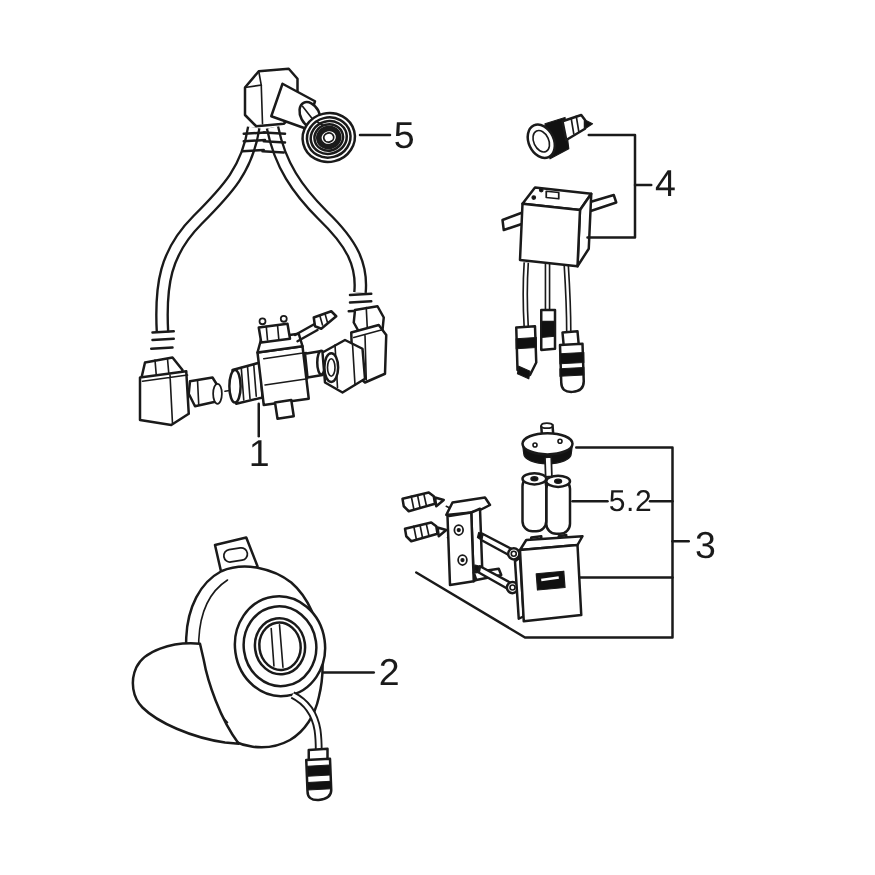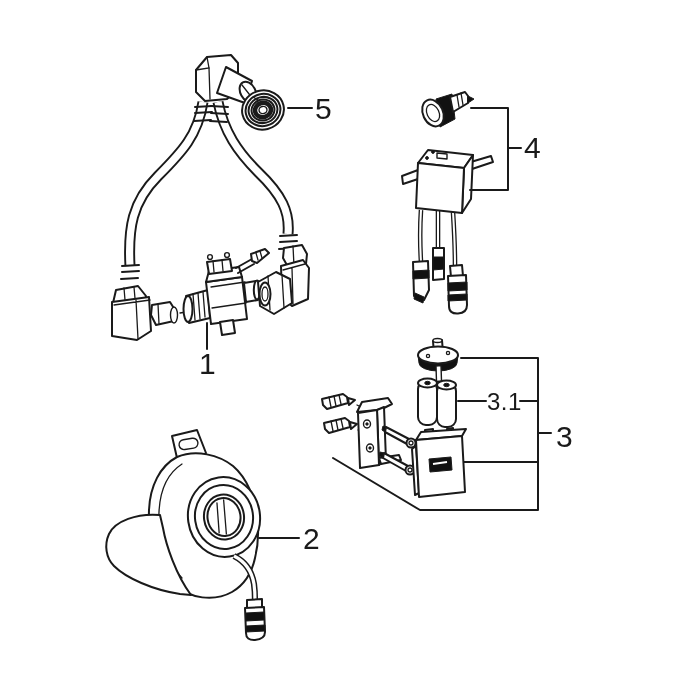--- a/index.html
+++ b/index.html
@@ -287,16 +287,16 @@
         <path class="fd" d="M246,613 L264,612 L264,620 L246,621 Z"></path>
         <path class="fd" d="M246,626 L265,625 L265,631 L246,632 Z"></path>
       </g>
       <path class="ln" d="M259,538 L299,538"></path>
     </g>
   </svg>
 
   <span class="lbl" style="left:199px;top:349px">1</span>
   <span class="lbl" style="left:303px;top:524px">2</span>
   <span class="lbl" style="left:556px;top:422px">3</span>
-  <span class="lbl lbl-sm" style="left:487px;top:390px">3.1</span>
+  <span class="lbl lbl-sm" style="left:487px;top:390px">5.2</span>
   <span class="lbl" style="left:524px;top:133px">4</span>
   <span class="lbl" style="left:315px;top:94px">5</span>
 </div>
 
 </body></html>

